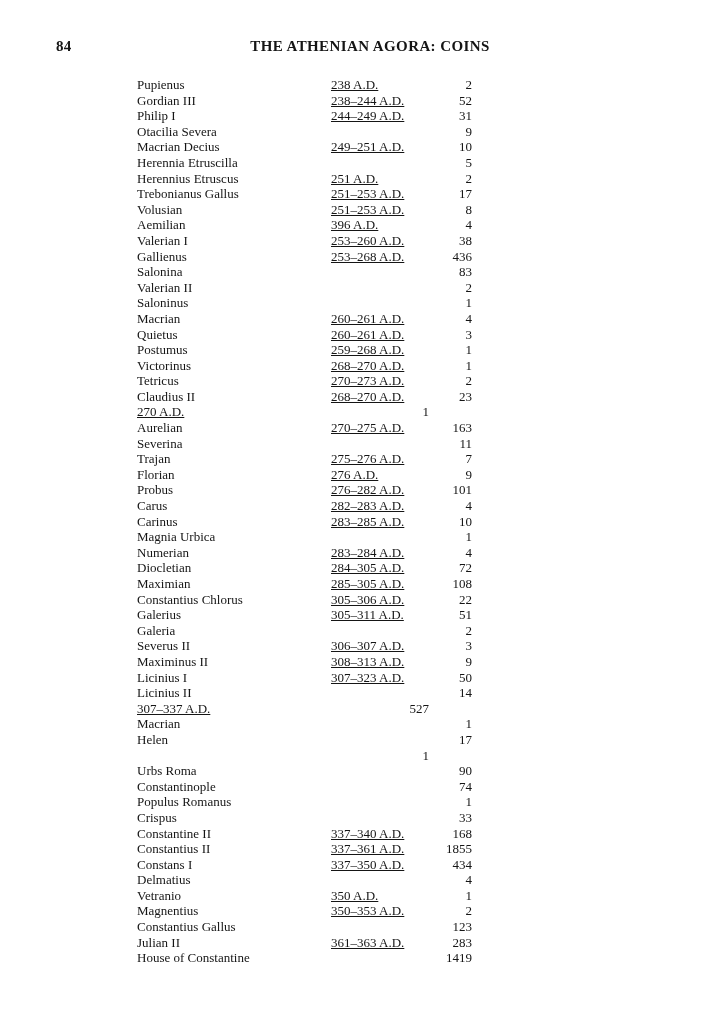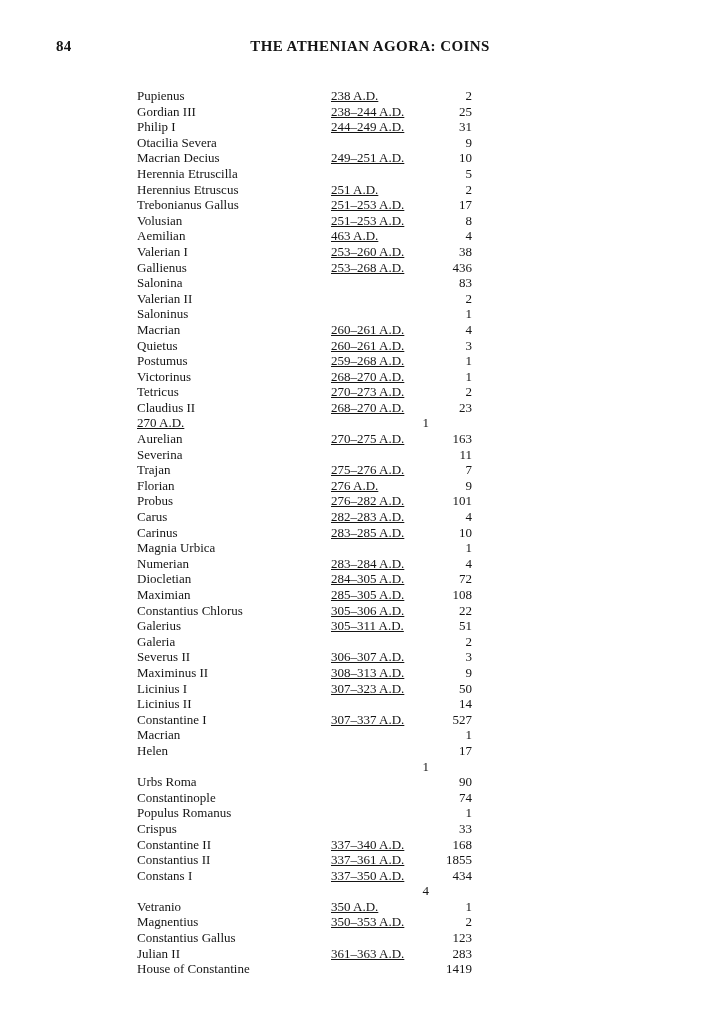--- a/index.html
+++ b/index.html
@@ -36,21 +36,21 @@
     width: 740px;
     text-align: center;
     font-size: 15px;
     font-weight: 700;
     letter-spacing: 0.4px;
     white-space: nowrap;
   }
   .coin-table {
     position: absolute;
     left: 137px;
-    top: 88px;
+    top: 77px;
     width: 335px;
   }
   .row {
     display: grid;
     grid-template-columns: 194px 98px 1fr;
     height: 15.6px;
     line-height: 15.6px;
     font-size: 13px;
   }
   .cell-name {
@@ -74,21 +74,21 @@
   <div class="running-title">THE ATHENIAN AGORA: COINS</div>
   <div class="coin-table" id="coin-table">
       <div class="row">
         <span class="cell-name">Pupienus</span>
         <span class="cell-date">238 A.D.</span>
         <span class="cell-count">2</span>
       </div>
       <div class="row">
         <span class="cell-name">Gordian III</span>
         <span class="cell-date">238–244 A.D.</span>
-        <span class="cell-count">25</span>
+        <span class="cell-count">52</span>
       </div>
       <div class="row">
         <span class="cell-name">Philip I</span>
         <span class="cell-date">244–249 A.D.</span>
         <span class="cell-count">31</span>
       </div>
       <div class="row">
         <span class="cell-name">Otacilia Severa</span>
         <span class="cell-date"></span>
         <span class="cell-count">9</span>
@@ -113,21 +113,21 @@
         <span class="cell-date">251–253 A.D.</span>
         <span class="cell-count">17</span>
       </div>
       <div class="row">
         <span class="cell-name">Volusian</span>
         <span class="cell-date">251–253 A.D.</span>
         <span class="cell-count">8</span>
       </div>
       <div class="row">
         <span class="cell-name">Aemilian</span>
-        <span class="cell-date">463 A.D.</span>
+        <span class="cell-date">396 A.D.</span>
         <span class="cell-count">4</span>
       </div>
       <div class="row">
         <span class="cell-name">Valerian I</span>
         <span class="cell-date">253–260 A.D.</span>
         <span class="cell-count">38</span>
       </div>
       <div class="row">
         <span class="cell-name">Gallienus</span>
         <span class="cell-date">253–268 A.D.</span>
@@ -266,21 +266,20 @@
         <span class="cell-name">Licinius I</span>
         <span class="cell-date">307–323 A.D.</span>
         <span class="cell-count">50</span>
       </div>
       <div class="row">
         <span class="cell-name">Licinius II</span>
         <span class="cell-date"></span>
         <span class="cell-count">14</span>
       </div>
       <div class="row">
-        <span class="cell-name">Constantine I</span>
         <span class="cell-date">307–337 A.D.</span>
         <span class="cell-count">527</span>
       </div>
       <div class="row">
         <span class="cell-name">Macrian</span>
         <span class="cell-date"></span>
         <span class="cell-count">1</span>
       </div>
       <div class="row">
         <span class="cell-name">Helen</span>
@@ -320,20 +319,21 @@
         <span class="cell-name">Constantius II</span>
         <span class="cell-date">337–361 A.D.</span>
         <span class="cell-count">1855</span>
       </div>
       <div class="row">
         <span class="cell-name">Constans I</span>
         <span class="cell-date">337–350 A.D.</span>
         <span class="cell-count">434</span>
       </div>
       <div class="row">
+        <span class="cell-name">Delmatius</span>
         <span class="cell-date"></span>
         <span class="cell-count">4</span>
       </div>
       <div class="row">
         <span class="cell-name">Vetranio</span>
         <span class="cell-date">350 A.D.</span>
         <span class="cell-count">1</span>
       </div>
       <div class="row">
         <span class="cell-name">Magnentius</span>

